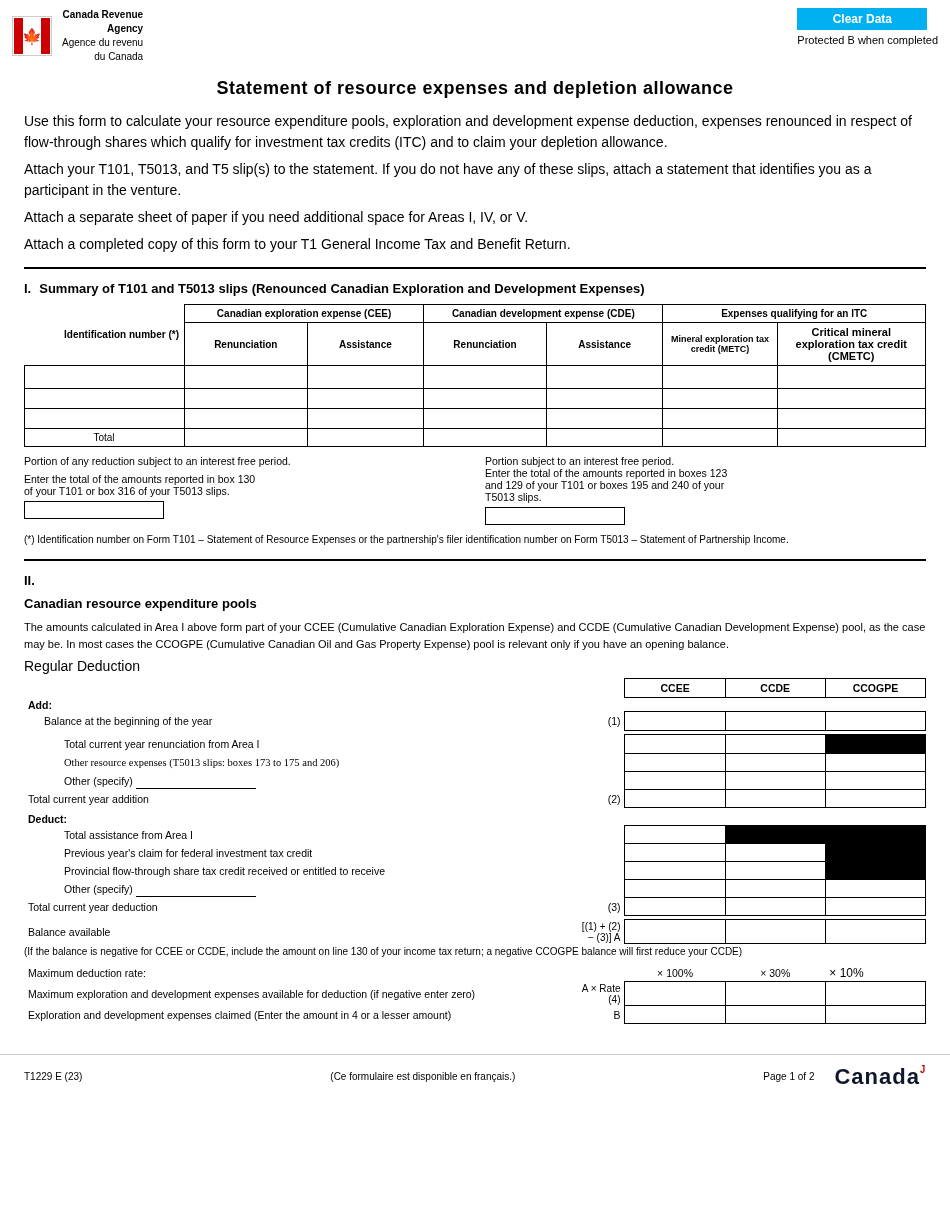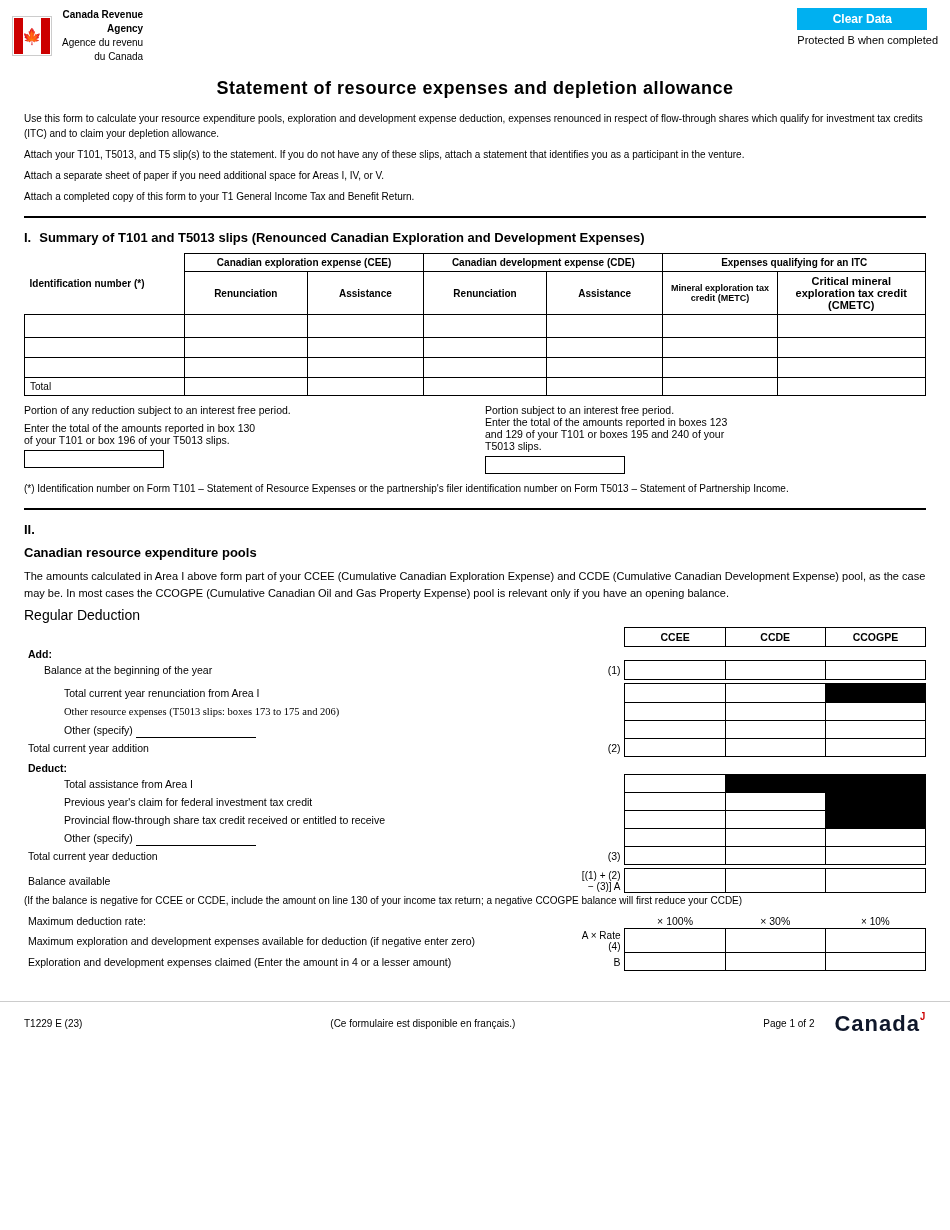--- a/index.html
+++ b/index.html
@@ -11,30 +11,30 @@
     .logo-text { font-size: 10px; line-height: 1.4; text-align: right; }
     .logo-text .en { font-weight: bold; }
     .header-right { text-align: right; }
     .clear-data-btn { background: #00b0f0; color: #fff; border: none; padding: 4px 14px; font-size: 12px; cursor: pointer; font-weight: bold; margin-bottom: 4px; display: block; width: 130px; text-align: center; }
     .protected { font-size: 11px; }
 
     .main-content { padding: 0 24px 20px 24px; }
     
     .form-title { text-align: center; font-size: 18px; font-weight: bold; margin: 10px 0 12px 0; letter-spacing: 0.5px; }
     
-    .intro-text { font-size: 10px; margin-bottom: 6px; line-height: 1.5; }
+    .intro-text { font-size: 14px; margin-bottom: 6px; line-height: 1.5; }
     
     hr { border: none; border-top: 2px solid #000; margin: 12px 0; }
     .section-label { font-size: 13px; font-weight: bold; }
 
     
     .area1-table { width: 100%; border-collapse: collapse; margin-bottom: 8px; }
     .area1-table th, .area1-table td { border: 1px solid #000; padding: 3px 5px; text-align: center; vertical-align: middle; font-size: 10px; }
     .area1-table th { background: #fff; }
-    .area1-table .id-col { width: 160px; text-align: left; }
+    .area1-table .id-col { width: 160px; text-align: right; }
     .area1-table .data-row td { height: 20px; }
     .area1-table .total-row td { font-weight: normal; }
     .area1-table .no-border { border: none; background: #fff; }
     
     
     .below-table { display: flex; gap: 20px; margin-top: 8px; font-size: 10.5px; }
     .below-left { flex: 1; }
     .below-right { flex: 1; }
     
     .footnote { font-size: 10px; margin-top: 8px; line-height: 1.4; }
@@ -141,36 +141,36 @@
       <tr class="data-row">
         <td class="id-col"></td>
         <td></td>
           <td></td>
           <td></td>
           <td></td>
           <td></td>
           <td></td>
       </tr>
       <tr class="total-row">
-        <td class="id-col" style="text-align:left;padding-right:6px;">Total</td>
+        <td class="id-col" style="text-align:center;padding-right:6px;">Total</td>
         <td></td>
           <td></td>
           <td></td>
           <td></td>
           <td></td>
           <td></td>
       </tr>
     </tbody>
   </table>
 
   <div class="below-table">
     <div class="below-left">
       <div>Portion of any reduction subject to an interest free period.</div>
       <div style="margin-top:6px;">Enter the total of the amounts reported in box 130</div>
-      <div>of your T101 or box 196 of your T5013 slips.</div>
+      <div>of your T101 or box 316 of your T5013 slips.</div>
       <div style="margin-top:4px;">
         <input type="text" style="width: 140px; height: 18px; border: 1px solid rgb(0, 0, 0);">
       </div>
     </div>
     <div class="below-right">
       <div>Portion subject to an interest free period.</div>
       <div>Enter the total of the amounts reported in boxes 123</div>
       <div>and 129 of your T101 or boxes 195 and 240 of your</div>
       <div>T5013 slips.</div>
       <div style="margin-top:4px;">
@@ -333,21 +333,21 @@
 
       <tr>
             <td colspan="5" style="height:6px;border:none;"></td>
           </tr>
 
       <tr>
         <td class="label-td">Maximum deduction rate:</td>
         <td class="no-border-td"></td>
         <td class="no-border-td" style="text-align:center;font-size:10.5px;">× 100%</td>
         <td class="no-border-td" style="text-align:center;font-size:10.5px;">× 30%</td>
-        <td class="no-border-td" style="text-align:center;font-size:10px;">× 10%</td>
+        <td class="no-border-td" style="font-size:12px;">× 10%</td>
       </tr>
 
       <tr>
         <td class="label-td">Maximum exploration and development expenses available for deduction (if negative enter zero)</td>
         <td class="no-border-td" style="text-align:right;font-size:10px;">A × Rate (4)</td>
         <td class="input-td"></td>
         <td class="input-td"></td>
         <td class="input-td"></td>
       </tr>
 

